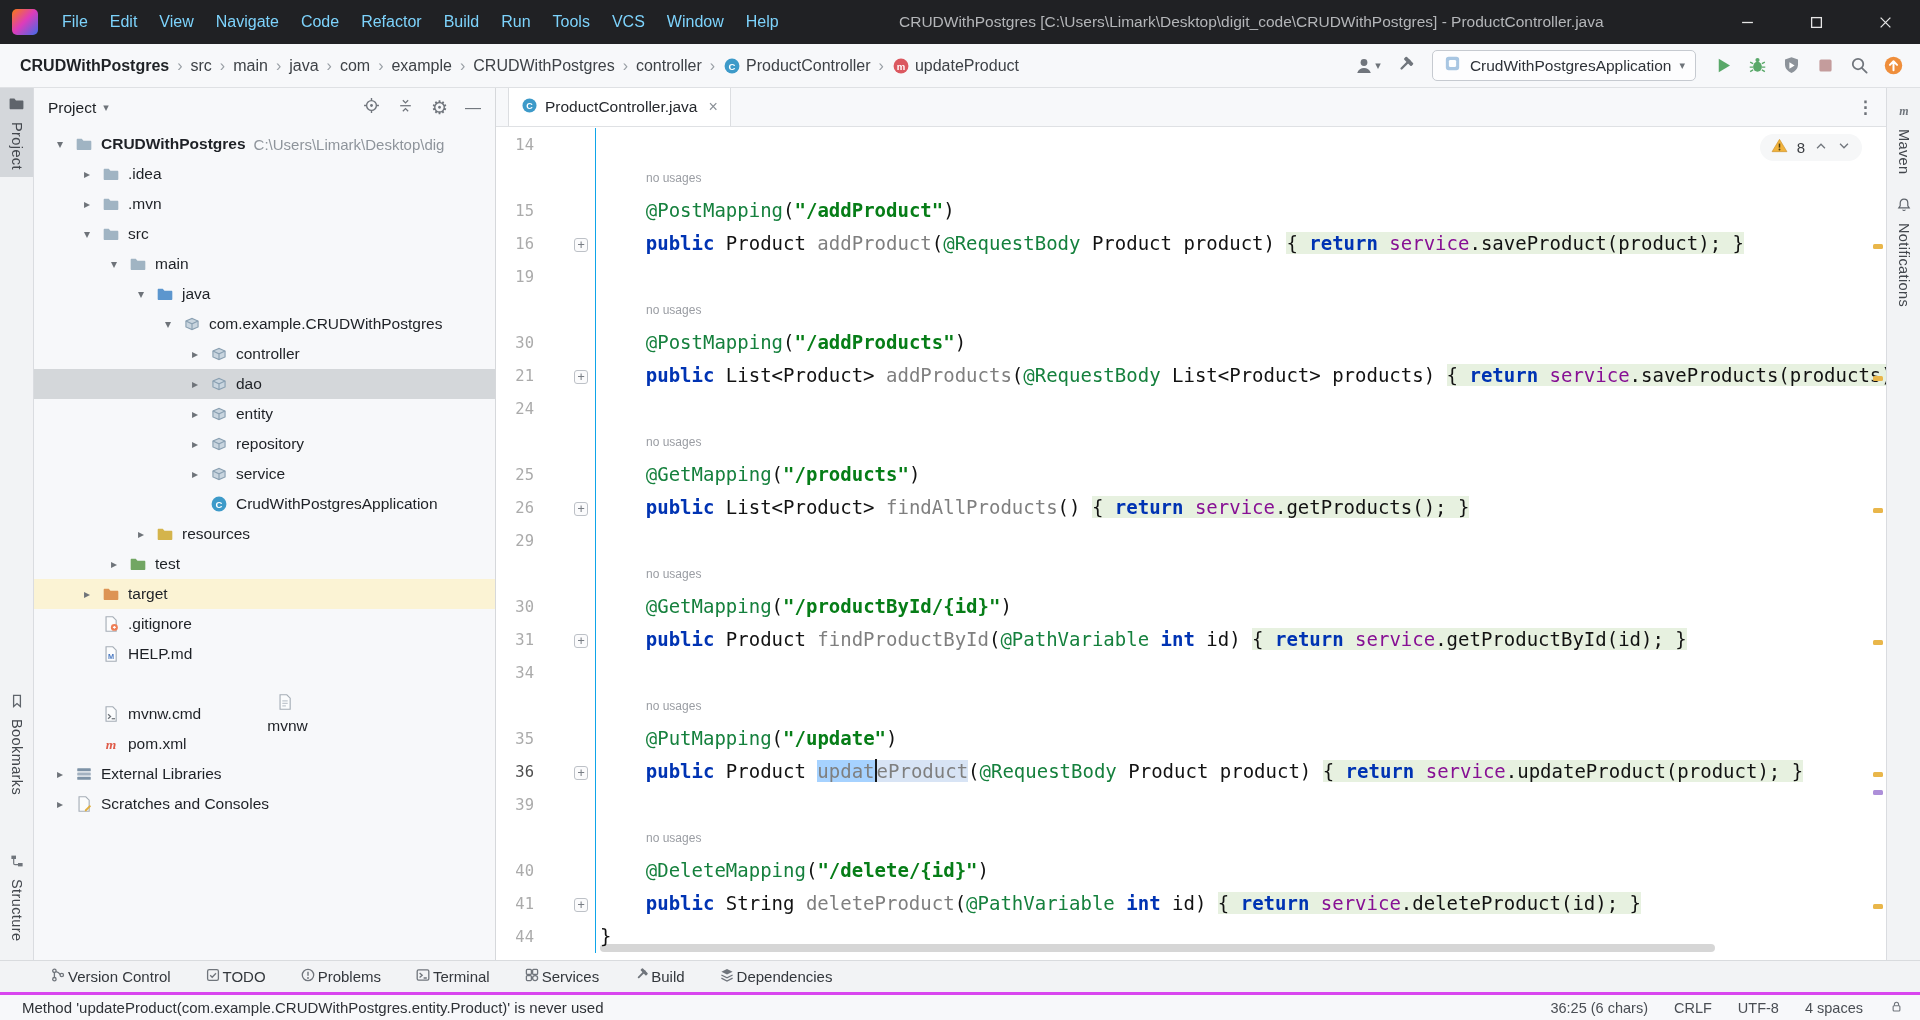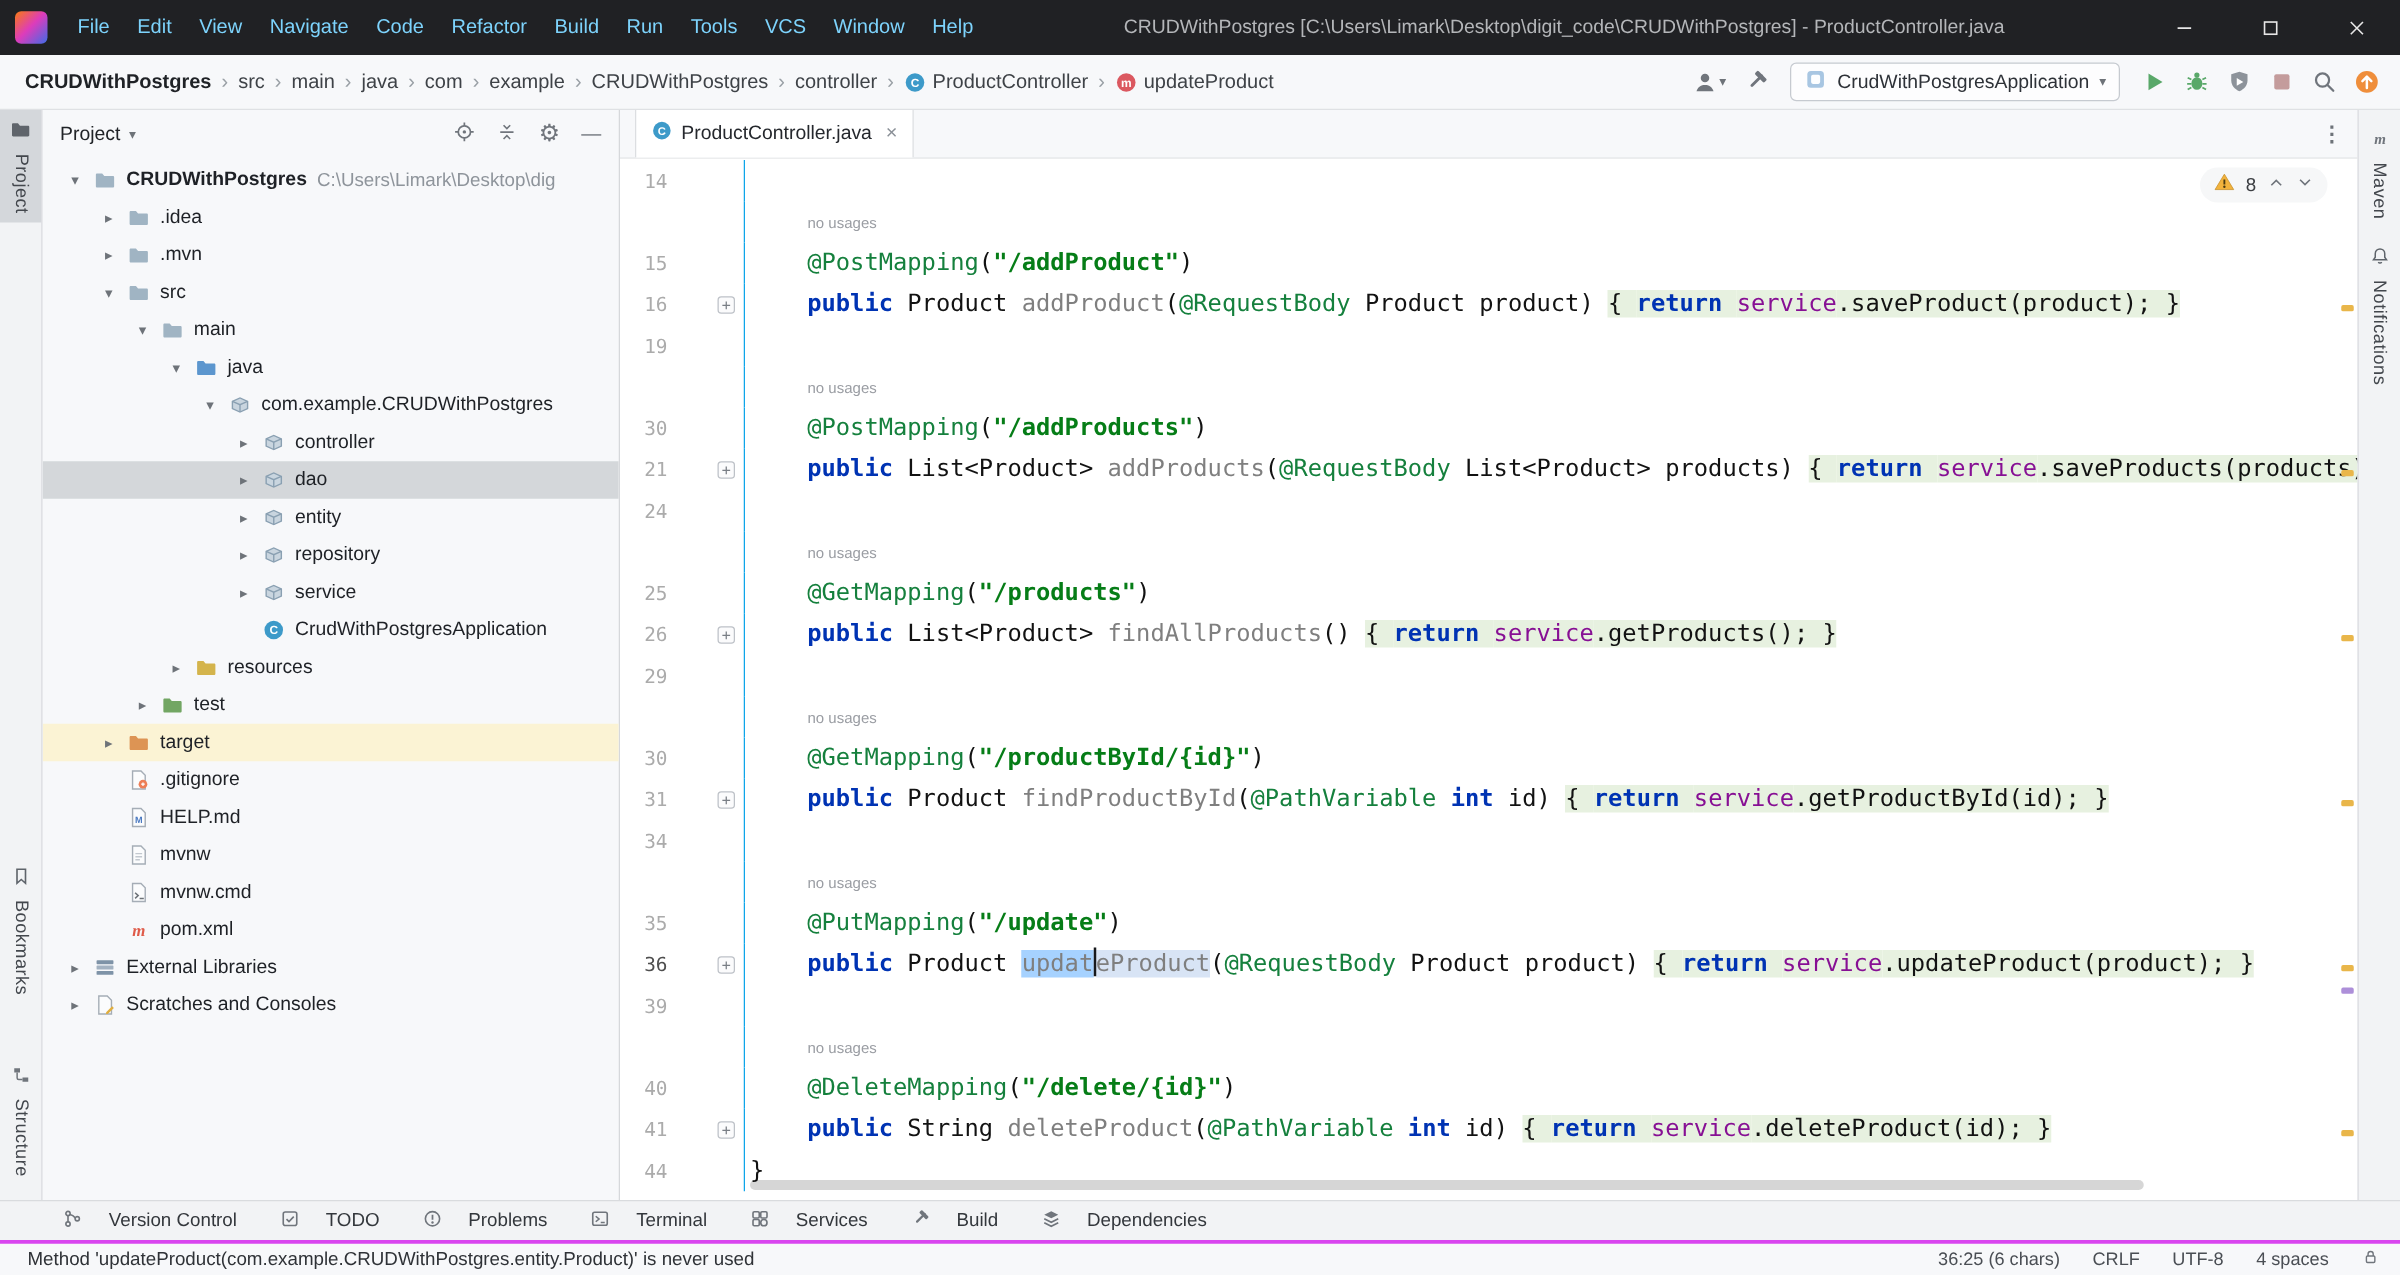--- a/index.html
+++ b/index.html
@@ -85,21 +85,21 @@
   .c-occ{background:#D8E4F5}
   .c-caret{display:inline-block;width:0;height:23px;border-left:2px solid #17191C;vertical-align:middle;position:relative;top:-2px}
   #warn-widget{position:absolute;top:7px;right:24px;display:flex;align-items:center;gap:9px;background:#F6F7F8;border-radius:14px;padding:3px 11px}
   #warn-count{font-size:15px;color:#3C3F43}
   #hscroll{position:absolute;left:104px;bottom:8px;width:1115px;height:8px;background:rgba(0,0,0,.16);border-radius:4px}
   #stripe-marks{position:absolute;top:0;bottom:0;right:3px;width:10px}
   .smark{position:absolute;left:0;width:10px;height:5px;border-radius:1.5px}
 
   
   #toolbar{flex:0 0 32px;background:#F2F3F5;border-top:1px solid #D9DBDE;display:flex;align-items:center;gap:34px;padding-left:50px}
-  .tw-item{display:flex;align-items:center;gap:21px;font-size:15px;color:#33373C}
+  .tw-item{display:flex;align-items:center;gap:2px;font-size:15px;color:#33373C}
 
   
   #statusbar{flex:0 0 28px;background:#F7F8FA;border-top:3px solid #d946ef;display:flex;align-items:center;padding:0 16px 0 22px}
   #status-message{font-size:15px;color:#2F3237;white-space:nowrap;overflow:hidden}
   #status-right{margin-left:auto;display:flex;align-items:center;gap:26px;color:#4A4E54;font-size:14.5px;flex:0 0 auto}
 </style>
 </head>
 <body>
 
 <div id="app">
@@ -470,21 +470,21 @@
           <div class="trow" style="padding-left: 41px;">
             <span class="tchev"></span>
             <span class="ticon">
               <svg width="18" height="18" viewBox="0 0 16 16">
                 <path d="M3.6 1.6h6l3 3v9.8h-9z" fill="#FBFCFD" stroke="#A5ADB6" stroke-width="1"></path>
                 <text x="8" y="12" font-size="6.5" font-weight="bold" fill="#4A79C1" text-anchor="middle" font-family="Liberation Sans,sans-serif">M</text>
               </svg>
             </span>
             <span class="tlabel">HELP.md</span>
           </div>
-          <div class="trow" style="padding-left: 41px;">
+          <div class="trow" style="padding-left: 41px; flex-direction: column;">
             <span class="tchev"></span>
             <span class="ticon">
               <svg width="18" height="18" viewBox="0 0 16 16">
                 <path d="M3.6 1.6h6l3 3v9.8h-9z" fill="#FBFCFD" stroke="#A5ADB6" stroke-width="1"></path>
                 <path d="M5.6 7h4.8M5.6 9.2h4.8M5.6 11.4h3.2" stroke="#C2C8CF" stroke-width="1" fill="none"></path>
               </svg>
             </span>
             <span class="tlabel">mvnw</span>
           </div>
           <div class="trow" style="padding-left: 41px;">

